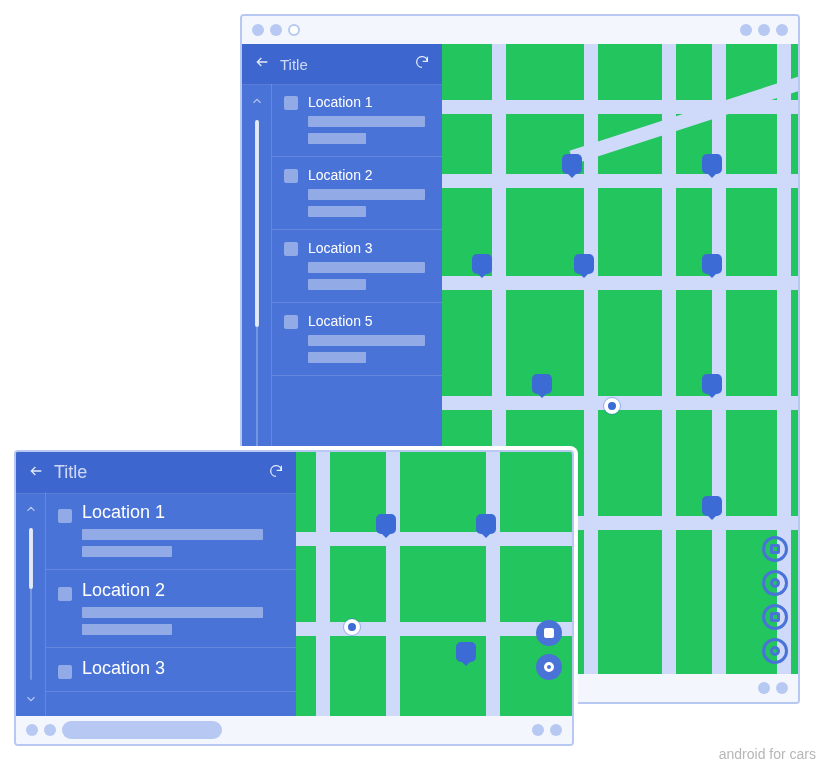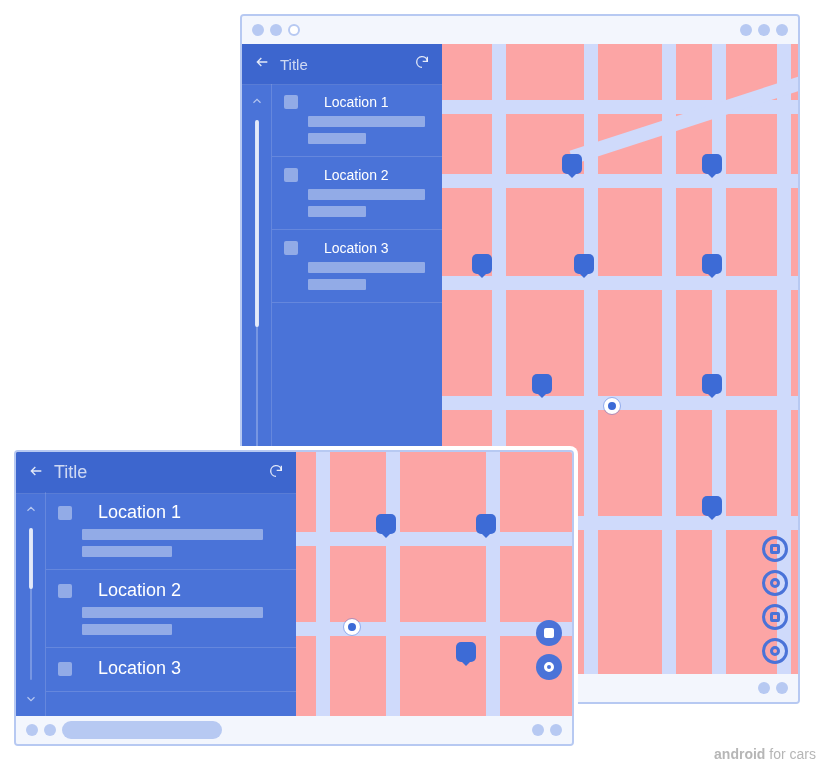--- a/index.html
+++ b/index.html
@@ -58,21 +58,21 @@
   .statusbar { top: 0; }
   .navbar    { bottom: 0; }
   .sb-dot { width: 12px; height: 12px; border-radius: 50%; background: #b7c9f2; }
   .sb-dot.open { background: #fff; border: 2px solid #b7c9f2; box-sizing: border-box; }
   .sb-spacer { flex: 1; }
   .nav-pill { width: 160px; height: 18px; border-radius: 9px; background: #b7c9f2; }
   
   .map {
     position: absolute;
     inset: 28px 0 28px 0;
-    background: #fca5a5;
+    background: #22c55e;
   }
   .road-h, .road-v, .road-d {
     position: absolute;
     background: #cfdafb;
   }
   .road-h { height: 14px; left:0; right:0; }
   .road-v { width: 14px; top:0; bottom:0; }
   
   .panel {
     position: absolute;
@@ -105,21 +105,21 @@
   .scroll-gutter .thumb { position:absolute; top:0; left:-1px; width:4px; height:40%; background:rgba(255,255,255,.8); border-radius:2px; }
   .list {
     position: absolute;
     top: 40px; left: 30px; right: 0; bottom: 0;
     overflow: hidden;
   }
   .item {
     padding: 10px 12px 12px;
     border-bottom: 1px solid rgba(255,255,255,.15);
   }
-  .item-row1 { display:flex; align-items:center; gap:26px; }
+  .item-row1 { display:flex; align-items:flex-end; gap:10px; }
   .item-icon { width:14px; height:14px; background: rgba(255,255,255,.4); border-radius:2px; }
   .item-label { font-size: 14px; }
   .bar { height: 11px; background: rgba(255,255,255,.4); border-radius:1px; margin-left:24px; margin-top:6px; }
   
   .fab-col {
     position: absolute;
     right: 10px; bottom: 10px;
     display: flex; flex-direction: column; gap: 8px;
   }
   .fab {
@@ -143,21 +143,21 @@
   #dev-landscape .item-label { font-size: 18px; }
   #dev-landscape .panel-header .title { font-size: 18px; }
   
   .caption {
     position: absolute;
     right: 14px; bottom: 6px;
     font-size: 14px;
     color: #b6b6b6;
     font-family: sans-serif;
   }
-  .caption .b { font-weight: 700; }
+  .caption .b { font-weight: 400; }
 </style>
 </head>
 <body>
 
 <div id="dev-portrait" class="device">
 
   <div class="statusbar">
     <span class="sb-dot"></span>
     <span class="sb-dot"></span>
     <span class="sb-dot open"></span>
@@ -252,20 +252,28 @@
           <div class="bar" style="width:40%"></div>
         </div>
         <div class="item">
           <div class="item-row1">
               <div class="item-icon"></div>
               <span class="item-label">Location 3</span>
             </div>
           <div class="bar" style="width:80%"></div>
           <div class="bar" style="width:40%"></div>
         </div>
+        <div class="item">
+          <div class="item-row1">
+              <div class="item-icon"></div>
+              <span class="item-label">Location 5</span>
+            </div>
+          <div class="bar" style="width:80%"></div>
+          <div class="bar" style="width:40%"></div>
+        </div>
       </div>
     </div>
   </div>
 
   <div class="navbar">
     <span class="sb-dot"></span>
     <span class="sb-dot"></span>
     <span class="sb-spacer"></span>
     <span class="sb-dot"></span>
     <span class="sb-dot"></span>

